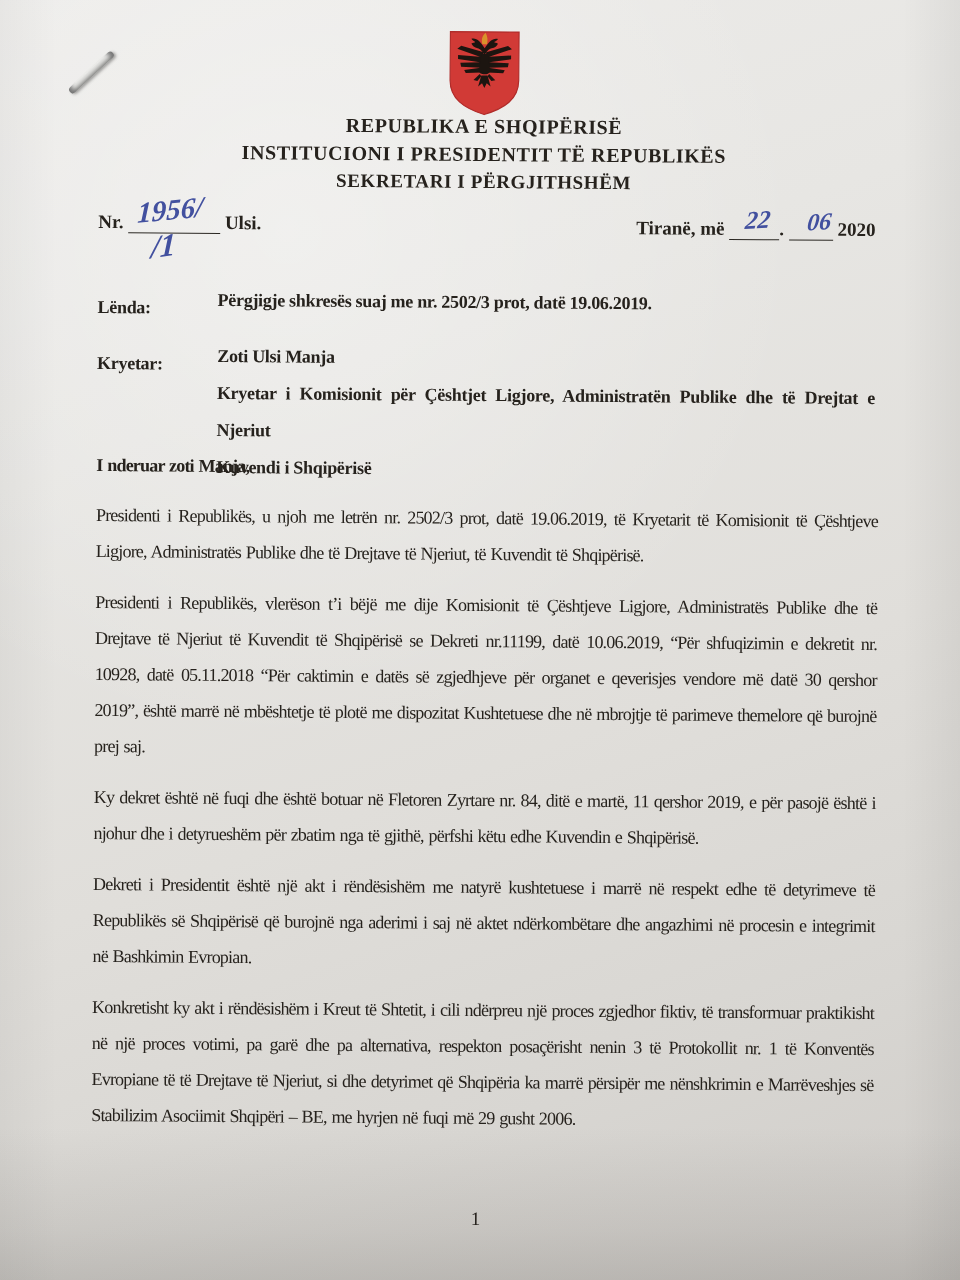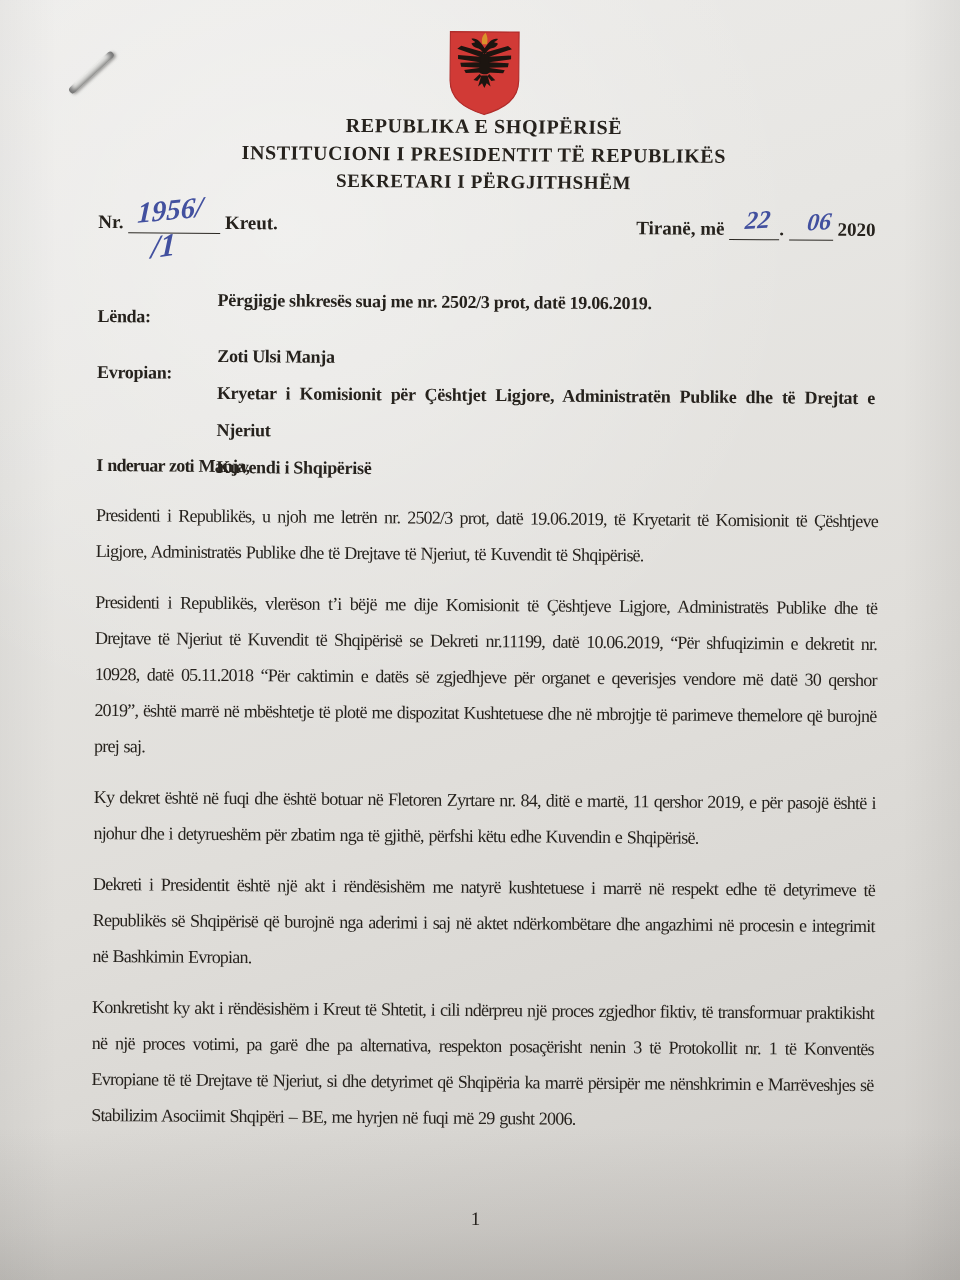--- a/index.html
+++ b/index.html
@@ -42,21 +42,21 @@
   .u-day{width:50px;}
   .u-mo{width:44px;}
   .hand{font-style:italic;font-weight:bold;position:absolute;white-space:nowrap;}
   .hand-nr{left:134px;top:196px;font-size:29px;transform:rotate(-6deg) skewX(-8deg);}
   .hand-nr2{left:148px;top:230px;font-size:32px;transform:rotate(-8deg) skewX(-10deg);}
   .hand-day{left:742px;top:204px;font-size:25px;transform:rotate(-4deg) skewX(-10deg);}
   .hand-mo{left:804px;top:206px;font-size:24px;transform:rotate(-4deg) skewX(-10deg);}
 
   
   .meta{position:absolute;left:95px;width:778px;font-weight:bold;font-size:18px;letter-spacing:-0.3px;line-height:37px;}
-  .meta .lbl{position:absolute;left:0;top:17px;}
+  .meta .lbl{position:absolute;left:0;top:8px;}
   .meta .val{margin-left:120px;text-align:justify;}
   .m-subject{top:284px;}
   .m-addressee{top:340px;}
   .m-addressee .val div{margin:0;}
 
   
   .bodycol{position:absolute;left:95px;top:450px;width:782px;font-size:18px;letter-spacing:-0.8px;word-spacing:1px;line-height:36px;}
   .bodycol .salutation{font-weight:bold;margin:0 0 14px 0;}
   .bodycol p{margin:0 0 15px 0;text-align:justify;}
 
@@ -87,41 +87,41 @@
 
   <div class="hdr">
     <div class="l1">REPUBLIKA E SHQIPËRISË</div>
     <div class="l2">INSTITUCIONI I PRESIDENTIT TË REPUBLIKËS</div>
     <div class="l3">SEKRETARI I PËRGJITHSHËM</div>
   </div>
 
   <div class="prot-left">
     <span>Nr.</span>
     <span class="uline u-nr"></span>
-    <span>Kreut.</span>
+    <span>Ulsi.</span>
   </div>
   <div class="hand hand-nr" style="color:#42509f;">1956/</div>
   <div class="hand hand-nr2" style="color:#42509f;">/1</div>
 
   <div class="prot-right">
     <span>Tiranë, më</span>
     <span class="uline u-day"></span><span>.</span>
     <span class="uline u-mo"></span>
     <span>2020</span>
   </div>
   <div class="hand hand-day" style="color:#42509f;">22</div>
   <div class="hand hand-mo" style="color:#42509f;">06</div>
 
   <div class="meta m-subject">
     <span class="lbl">Lënda:</span>
     <div class="val">Përgjigje shkresës suaj me nr. 2502/3 prot, datë 19.06.2019.</div>
   </div>
 
   <div class="meta m-addressee">
-    <span class="lbl">Evropian:</span>
+    <span class="lbl">Kryetar:</span>
     <div class="val">
       <div>Zoti Ulsi Manja</div>
       <div>Kryetar i Komisionit për Çështjet Ligjore, Administratën Publike dhe të Drejtat e Njeriut</div>
       <div>Kuvendi i Shqipërisë</div>
     </div>
   </div>
 
   <div class="bodycol">
     <div class="salutation">I nderuar zoti Manja,</div>
     <p>Presidenti i Republikës, u njoh me letrën nr. 2502/3 prot, datë 19.06.2019, të Kryetarit të Komisionit të Çështjeve Ligjore, Administratës Publike dhe të Drejtave të Njeriut, të Kuvendit të Shqipërisë.</p>

